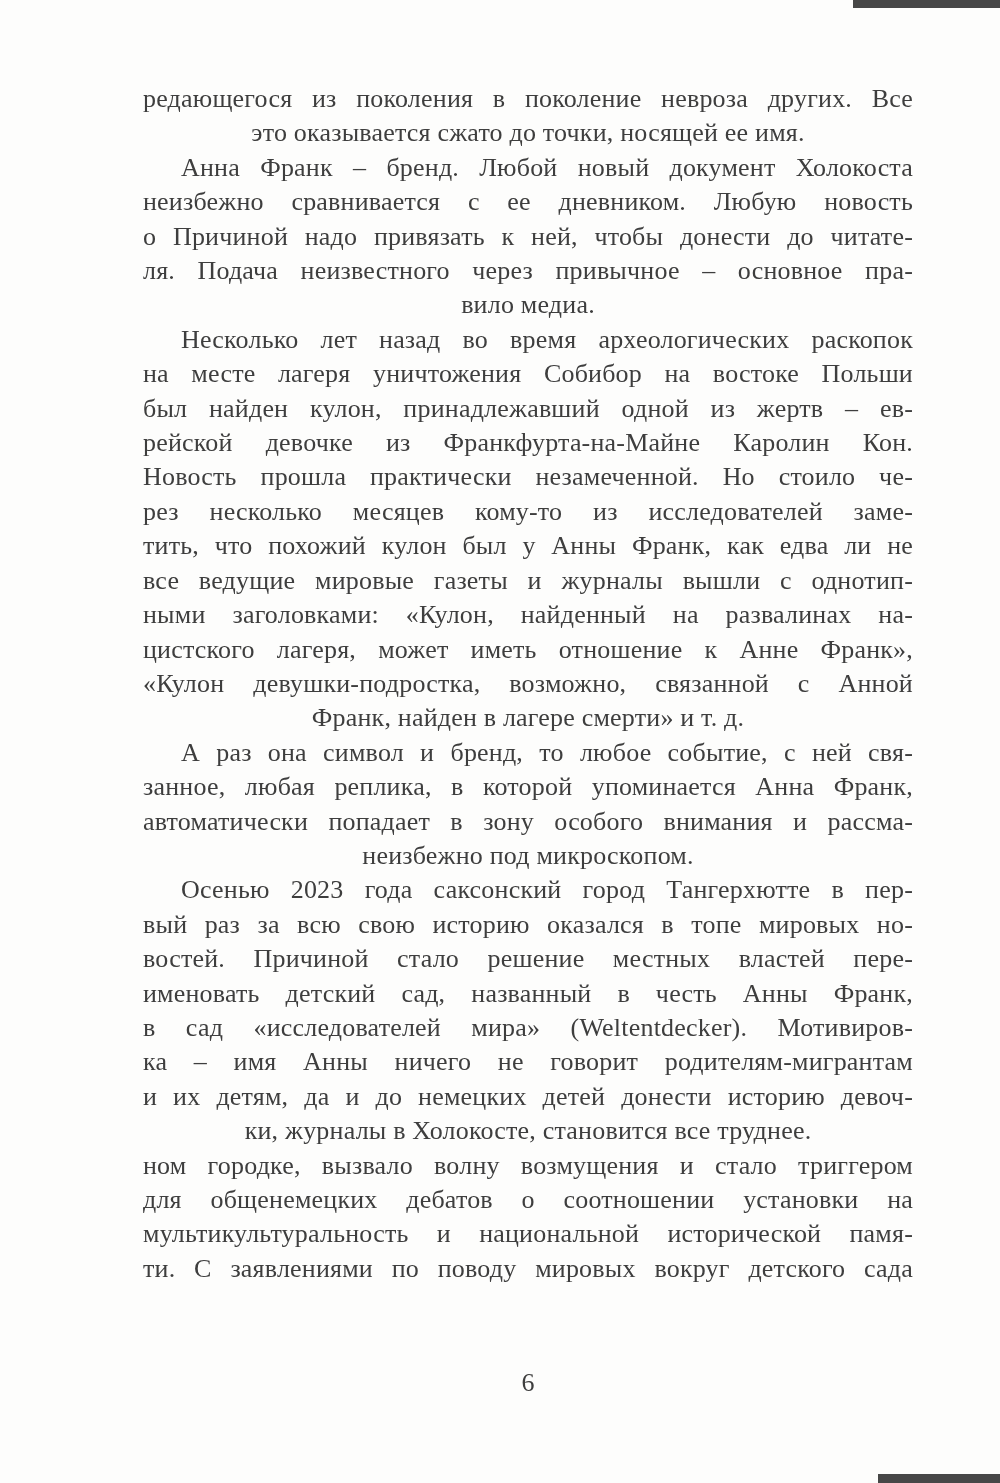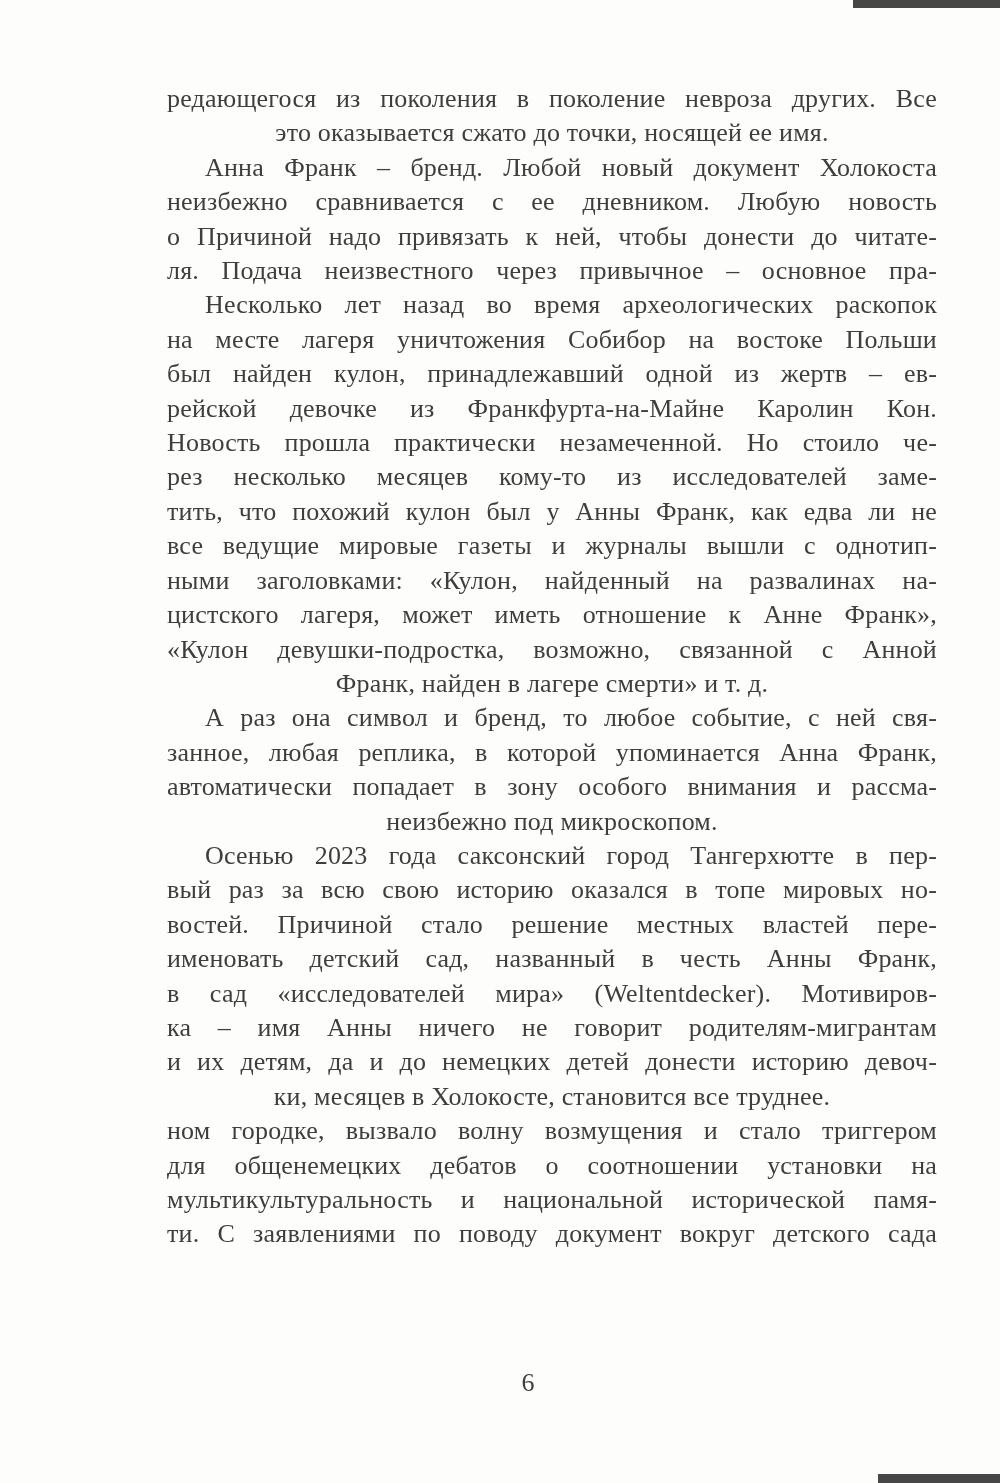--- a/index.html
+++ b/index.html
@@ -37,21 +37,20 @@
   }
   .text-block {
     position: absolute;
     left: 143px;
     top: 82px;
     width: 770px;
     font-size: 26px;
     line-height: 34.4px;
     color: var(--text-color, #3e3e3e);
     letter-spacing: 0.2px;
-    margin-left: 24px;
   }
   .line {
     text-align: center;
     white-space: nowrap;
   }
   .line.just {
     white-space: normal;
     text-align: justify;
     text-align-last: justify;
   }
@@ -74,20 +73,21 @@
 <div class="page">
   <div class="scan-bar top"></div>
   <div class="scan-bar bottom"></div>
   <div class="text-block">
       <div class="line just">редающегося из поколения в поколение невроза других. Все</div>
       <div class="line">это оказывается сжато до точки, носящей ее имя.</div>
       <div class="line just ind">Анна Франк – бренд. Любой новый документ Холокоста</div>
       <div class="line just">неизбежно сравнивается с ее дневником. Любую новость</div>
       <div class="line just">о Причиной надо привязать к ней, чтобы донести до читате-</div>
       <div class="line just">ля. Подача неизвестного через привычное – основное пра-</div>
+      <div class="line">вило медиа.</div>
       <div class="line just ind">Несколько лет назад во время археологических раскопок</div>
       <div class="line just">на месте лагеря уничтожения Собибор на востоке Польши</div>
       <div class="line just">был найден кулон, принадлежавший одной из жертв – ев-</div>
       <div class="line just">рейской девочке из Франкфурта-на-Майне Каролин Кон.</div>
       <div class="line just">Новость прошла практически незамеченной. Но стоило че-</div>
       <div class="line just">рез несколько месяцев кому-то из исследователей заме-</div>
       <div class="line just">тить, что похожий кулон был у Анны Франк, как едва ли не</div>
       <div class="line just">все ведущие мировые газеты и журналы вышли с однотип-</div>
       <div class="line just">ными заголовками: «Кулон, найденный на развалинах на-</div>
       <div class="line just">цистского лагеря, может иметь отношение к Анне Франк»,</div>
@@ -97,20 +97,20 @@
       <div class="line just">занное, любая реплика, в которой упоминается Анна Франк,</div>
       <div class="line just">автоматически попадает в зону особого внимания и рассма-</div>
       <div class="line">неизбежно под микроскопом.</div>
       <div class="line just ind">Осенью 2023 года саксонский город Тангерхютте в пер-</div>
       <div class="line just">вый раз за всю свою историю оказался в топе мировых но-</div>
       <div class="line just">востей. Причиной стало решение местных властей пере-</div>
       <div class="line just">именовать детский сад, названный в честь Анны Франк,</div>
       <div class="line just">в сад «исследователей мира» (Weltentdecker). Мотивиров-</div>
       <div class="line just">ка – имя Анны ничего не говорит родителям-мигрантам</div>
       <div class="line just">и их детям, да и до немецких детей донести историю девоч-</div>
-      <div class="line">ки, месяцев в Холокосте, становится все труднее.</div>
+      <div class="line">ки, журналы в Холокосте, становится все труднее.</div>
       <div class="line just">ном городке, вызвало волну возмущения и стало триггером</div>
       <div class="line just">для общенемецких дебатов о соотношении установки на</div>
       <div class="line just">мультикультуральность и национальной исторической памя-</div>
-      <div class="line just">ти. С заявлениями по поводу документ вокруг детского сада</div>
+      <div class="line just">ти. С заявлениями по поводу мировых вокруг детского сада</div>
     </div>
   <div class="page-number">6</div>
 </div>
 
 </body></html>

